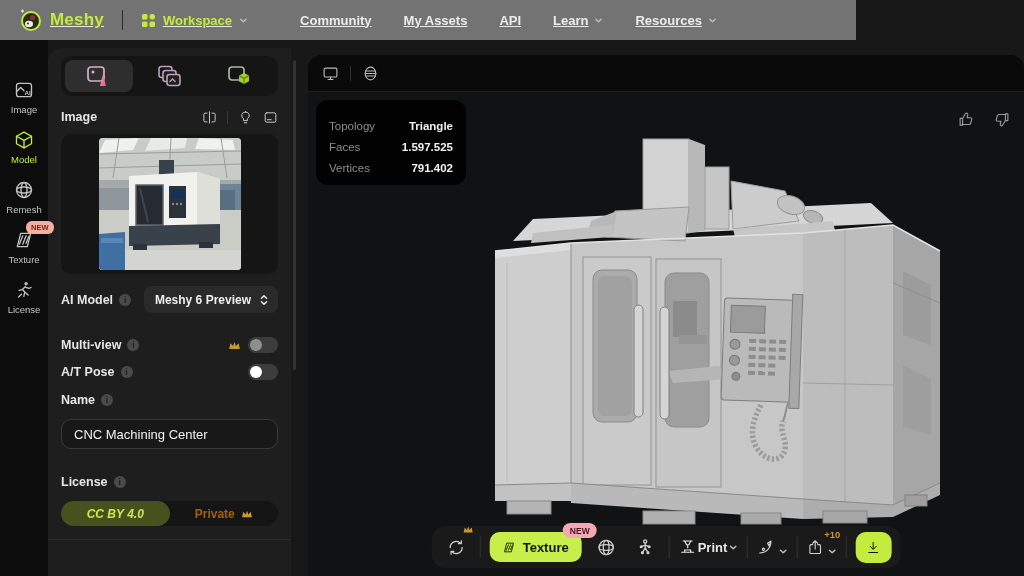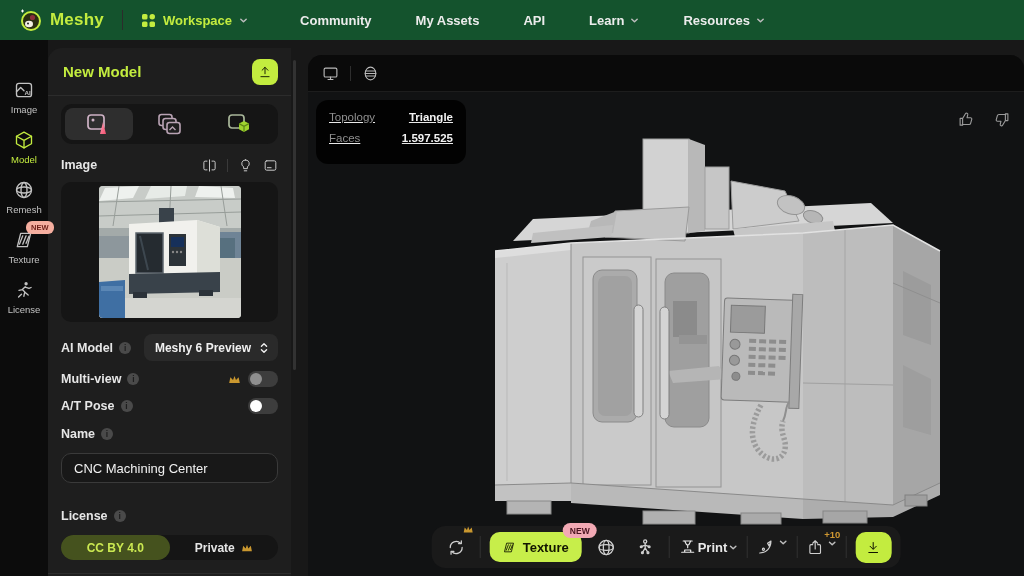--- a/index.html
+++ b/index.html
@@ -7,26 +7,26 @@
   body {
     background:#181818;
     font-family:"Liberation Sans","DejaVu Sans",sans-serif;
     color:#e9e9e9;
     position:relative;
     -webkit-font-smoothing:antialiased;
   }
   .ic { display:block; fill:none; stroke:currentColor; stroke-width:1.6; stroke-linecap:round; stroke-linejoin:round; }
 
   
-  .topnav { position:absolute; top:0; left:0; width:1024px; height:40px; background:#14532d; display:flex; align-items:center; z-index:5; }
+  .topnav { position:absolute; top:0; left:0; width:856px; height:40px; background:#737373; display:flex; align-items:center; z-index:5;text-decoration:underline; }
   .logo-wrap { display:flex; align-items:center; gap:8px; margin-left:18px; cursor:pointer; }
   .logo-text { color:#c3ec3f; font-size:17px; font-weight:700; letter-spacing:.2px; }
   .nav-divider { width:1px; height:20px; background:#2c2c2c; margin:0 18px; }
   .workspace { display:flex; align-items:center; gap:7px; color:#c3ec3f; font-size:13px; font-weight:700; cursor:pointer; }
-  .nav-links { display:flex; align-items:center; gap:44px; margin-left:52px; }
+  .nav-links { display:flex; align-items:center; gap:32px; margin-left:52px; }
   .nav-link { font-size:13px; font-weight:700; color:#ececec; display:flex; align-items:center; gap:6px; cursor:pointer; }
   .chev { color:#bdbdbd; }
 
   
   .rail { position:absolute; top:40px; left:0; width:48px; height:536px; background:#0c0c0c; display:flex; flex-direction:column; align-items:center; padding-top:40px; gap:15px; z-index:4; }
   .rail-item { width:48px; display:flex; flex-direction:column; align-items:center; gap:4px; color:#c2c2c2; cursor:pointer; position:relative; }
   .rail-item .lbl { font-size:9.5px; }
   .rail-item.active { color:#c3ec3f; }
   .rail-badge { position:absolute; top:-9px; left:26px; background:#f5ae9f; color:#6d1f18; font-size:7.5px; font-weight:700; padding:2px 5px; border-radius:6px; z-index:6; }
 
@@ -44,44 +44,44 @@
   .mini-tools { display:flex; align-items:center; gap:10px; color:#c9c9c9; }
   .vdiv-s { width:1px; height:13px; background:#3a3a3a; }
   .thumb-box { margin-top:6px; height:140px; background:#151515; border-radius:10px; display:flex; align-items:center; justify-content:center; cursor:pointer; }
   .info-dot { width:12px; height:12px; border-radius:50%; background:#4a4a4a; color:#1e1e1e; font-size:8.5px; font-weight:700; display:inline-flex; align-items:center; justify-content:center; font-style:normal; }
   .field-row { display:flex; align-items:center; justify-content:space-between; }
   .select { background:#2a2a2a; border-radius:8px; height:27px; display:flex; align-items:center; gap:8px; padding:0 9px 0 11px; font-size:12px; font-weight:600; color:#f0f0f0; cursor:pointer; }
   .toggle { width:30px; height:16px; border-radius:9px; background:#3d3d3d; position:relative; cursor:pointer; }
   .toggle .knob { position:absolute; top:2px; left:2px; width:12px; height:12px; border-radius:50%; }
   .text-input { width:100%; height:30px; margin-top:8px; background:#181818; border:1px solid #3a3a3a; border-radius:10px; color:#f2f2f2; font-size:13px; padding:3px 12px; font-family:"Liberation Sans","DejaVu Sans",sans-serif; outline:none; }
   .seg { margin-top:8px; background:#151515; border-radius:13px; height:25px; display:flex; align-items:center; }
-  .seg-item { flex:1; height:25px; border-radius:13px; display:flex; align-items:center; justify-content:center; gap:6px; font-size:12px; font-weight:700; color:#e5e5e5; cursor:pointer; }
-  .seg-item.active { background:#45521e; color:#cbe951; }
+  .seg-item { flex:1; height:25px; border-radius:13px; display:flex; align-items:center; justify-content:center; gap:6px; font-size:12px; font-weight:700; color:#a16207; cursor:pointer; }
+  .seg-item.active { background:#45521e; color:#cbe951;font-style:italic; }
   .hline { height:1px; background:#2c2c2c; margin:13px -13px 0 -13px; }
   .scrollbar { position:absolute; top:60px; left:293px; width:3px; height:310px; background:#323232; border-radius:2px; z-index:4; cursor:pointer; }
 
   
   .viewport { position:absolute; top:55px; left:308px; width:716px; height:521px; background:#111213; border-radius:14px 14px 0 0; overflow:hidden; z-index:2; }
   .vp-topbar { height:37px; background:#0a0a0a; border-bottom:1px solid #1d1d1d; display:flex; align-items:center; padding-left:14px; gap:11px; color:#b9b9b9; }
   .vp-vdiv { width:1px; height:15px; background:#2e2e2e; }
   .info-panel { position:absolute; left:8px; top:45px; width:150px; background:rgba(0,0,0,.85); border-radius:12px; padding:11px 13px; }
-  .info-row { display:flex; align-items:flex-start; justify-content:space-between; height:21px;text-decoration:underline; }
+  .info-row { display:flex; align-items:flex-end; justify-content:space-between; height:21px; }
   .info-row .k { color:#8f8f8f; font-size:11.5px; }
   .info-row .v { color:#f2f2f2; font-size:11.5px; font-weight:700; }
   .likes { position:absolute; top:56px; right:14px; display:flex; gap:18px; color:#9a9a9a; }
   .likes span { cursor:pointer; }
 
   .toolbar { position:absolute; bottom:8px; left:50%; transform:translateX(-50%); background:#1a1a1a; border-radius:14px; height:42px; display:flex; align-items:center; padding:0 9px; gap:9px; }
   .tb-icon { color:#cfcfcf; width:30px; height:30px; display:flex; align-items:center; justify-content:center; cursor:pointer; position:relative; }
   .tb-div { width:1px; height:22px; background:#323232; }
   .tb-crown { position:absolute; top:-7px; right:-3px; }
   .btn-texture { position:relative; background:#c7ee4a; color:#121600; border:none; border-radius:10px; height:30px; display:flex; align-items:center; gap:7px; padding:0 13px; font-size:13px; font-weight:700; cursor:pointer; font-family:"Liberation Sans","DejaVu Sans",sans-serif; }
   .new-badge { position:absolute; top:-9px; right:-15px; background:#f2a9b4; color:#4a1420; font-size:8.5px; font-weight:700; padding:2.5px 7px; border-radius:8px; }
   .btn-print { display:flex; align-items:center; gap:1px; background:none; border:none; color:#e8e8e8; font-size:13px; font-weight:700; cursor:pointer; font-family:"Liberation Sans","DejaVu Sans",sans-serif; }
-  .tb-group { display:flex; align-items:flex-start; gap:4px; cursor:pointer; color:#cfcfcf; position:relative; }
+  .tb-group { display:flex; align-items:flex-end; gap:4px; cursor:pointer; color:#cfcfcf; position:relative; }
   .bonus { position:absolute; top:-10px; right:-4px; color:#cf9731; font-size:9.5px; font-weight:700; }
   .btn-dl { width:36px; height:31px; background:#c3ec3f; color:#101400; border:none; border-radius:10px; display:flex; align-items:center; justify-content:center; cursor:pointer; }
 </style>
 </head>
 <body>
 
 <div class="topnav">
   <div class="logo-wrap">
     <svg width="24" height="24" viewBox="0 0 24 24">
       <path d="M3 3 h3 M4.5 1.5 v3" stroke="#fff" stroke-width="1"></path>
@@ -159,28 +159,20 @@
   <div class="rail-item">
     <svg class="ic" width="20" height="20" viewBox="0 0 24 24">
       <circle cx="14.5" cy="4.5" r="2" fill="currentColor" stroke="none"></circle>
       <path d="M13.5 8 l-3.5 3.5 3 2.8 -1.2 5.2 M10 11.5 l-4 1 M13.5 8.5 l4.5 1.5 2.5-1 M12.8 14.5 l4.2 3.5 M9 17 l-3.5 3.5"></path>
     </svg>
     <span class="lbl">License</span>
   </div>
 </div>
 
 <div class="panel">
-  <div class="panel-head">
-    <span class="panel-title">New Model</span>
-    <button class="sq-btn">
-      <svg class="ic" width="14" height="14" viewBox="0 0 24 24" stroke-width="2.4">
-          <path d="M12 15 V4 M7 9 l5-5 5 5 M5 20 h14"></path>
-        </svg>
-    </button>
-  </div>
 
   <div class="panel-body">
     <div class="tabs">
       <div class="tab active">
         <svg width="27" height="24" viewBox="0 0 27 24">
           <defs>
               <linearGradient id="coneg" x1="0" y1="0" x2="1" y2="1">
                 <stop offset="0" stop-color="#ff9db4"></stop>
                 <stop offset="1" stop-color="#f2506e"></stop>
               </linearGradient>
@@ -264,21 +256,21 @@
         <i class="info-dot">i</i>
       </span>
       <div class="select">
         <span>Meshy 6 Preview</span>
         <svg class="ic" width="10" height="12" viewBox="0 0 10 14" stroke-width="1.7">
             <path d="M2 5 l3-3 3 3 M2 9 l3 3 3-3"></path>
           </svg>
       </div>
     </div>
 
-    <div class="field-row" style="margin-top:10px">
+    <div class="field-row" style="margin-top:24px">
       <span class="sec-label">
         <span>Multi-view</span>
         <i class="info-dot">i</i>
       </span>
       <span style="display:flex;align-items:center;gap:7px">
         <svg width="13" height="11" viewBox="0 0 22 18">
             <path d="M2 15 L4 5 L8.5 10 L11 3 L13.5 10 L18 5 L20 15 Z" fill="#c9972f"></path>
           </svg>
         <span class="toggle">
             <span class="knob" style="background:#8f8f8f"></span>
@@ -345,20 +337,24 @@
   </div>
 
   <div class="info-panel">
     <div class="info-row">
       <span class="k">Topology</span>
       <span class="v">Triangle</span>
     </div>
     <div class="info-row">
       <span class="k">Faces</span>
       <span class="v">1.597.525</span>
+    </div>
+    <div class="info-row">
+      <span class="k">Vertices</span>
+      <span class="v">791.402</span>
     </div>
   </div>
 
   <div class="likes">
     <span>
       <svg class="ic" width="17" height="17" viewBox="0 0 24 24" stroke-width="1.5">
           <path d="M3 10.5 h3.5 V20 H3 Z M6.5 19 h9.2 a2.2 2.2 0 0 0 2.1-1.6 l1.6-5.6 a1.8 1.8 0 0 0 -1.7-2.3 h-4.9 l1-4.3 a1.8 1.8 0 0 0 -3.3-1.3 L6.5 10.5"></path>
         </svg>
     </span>
     <span>

